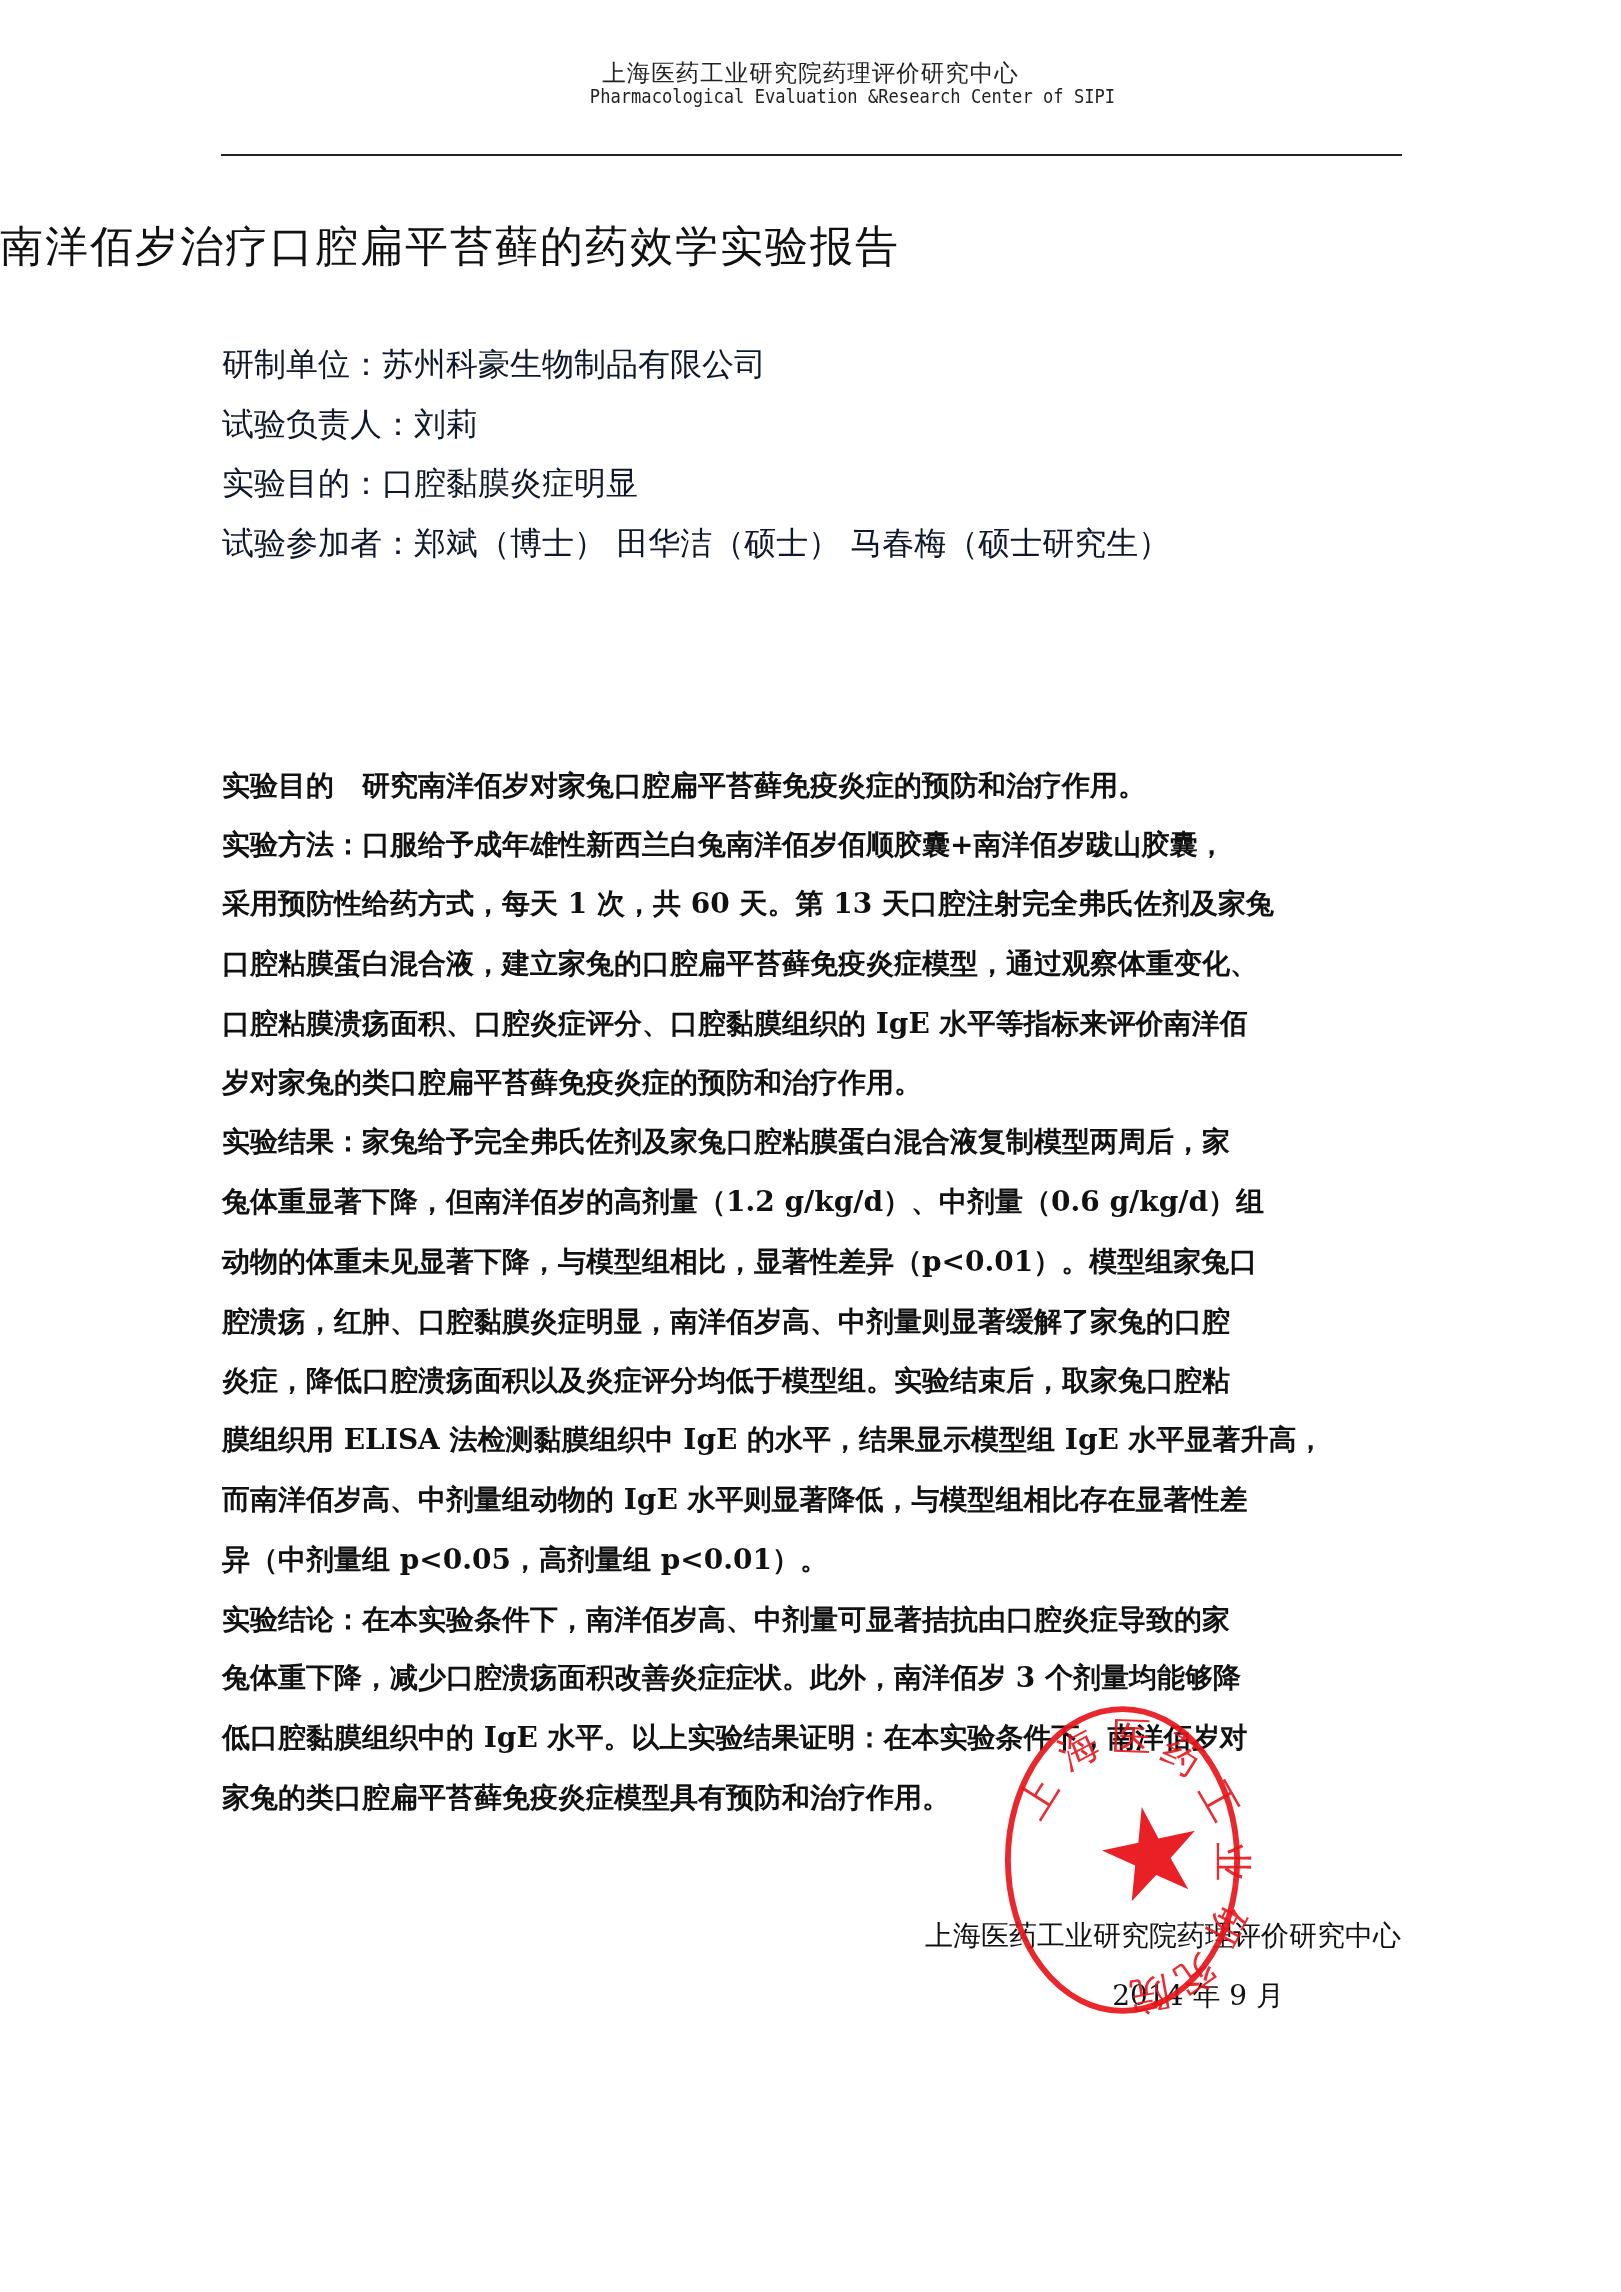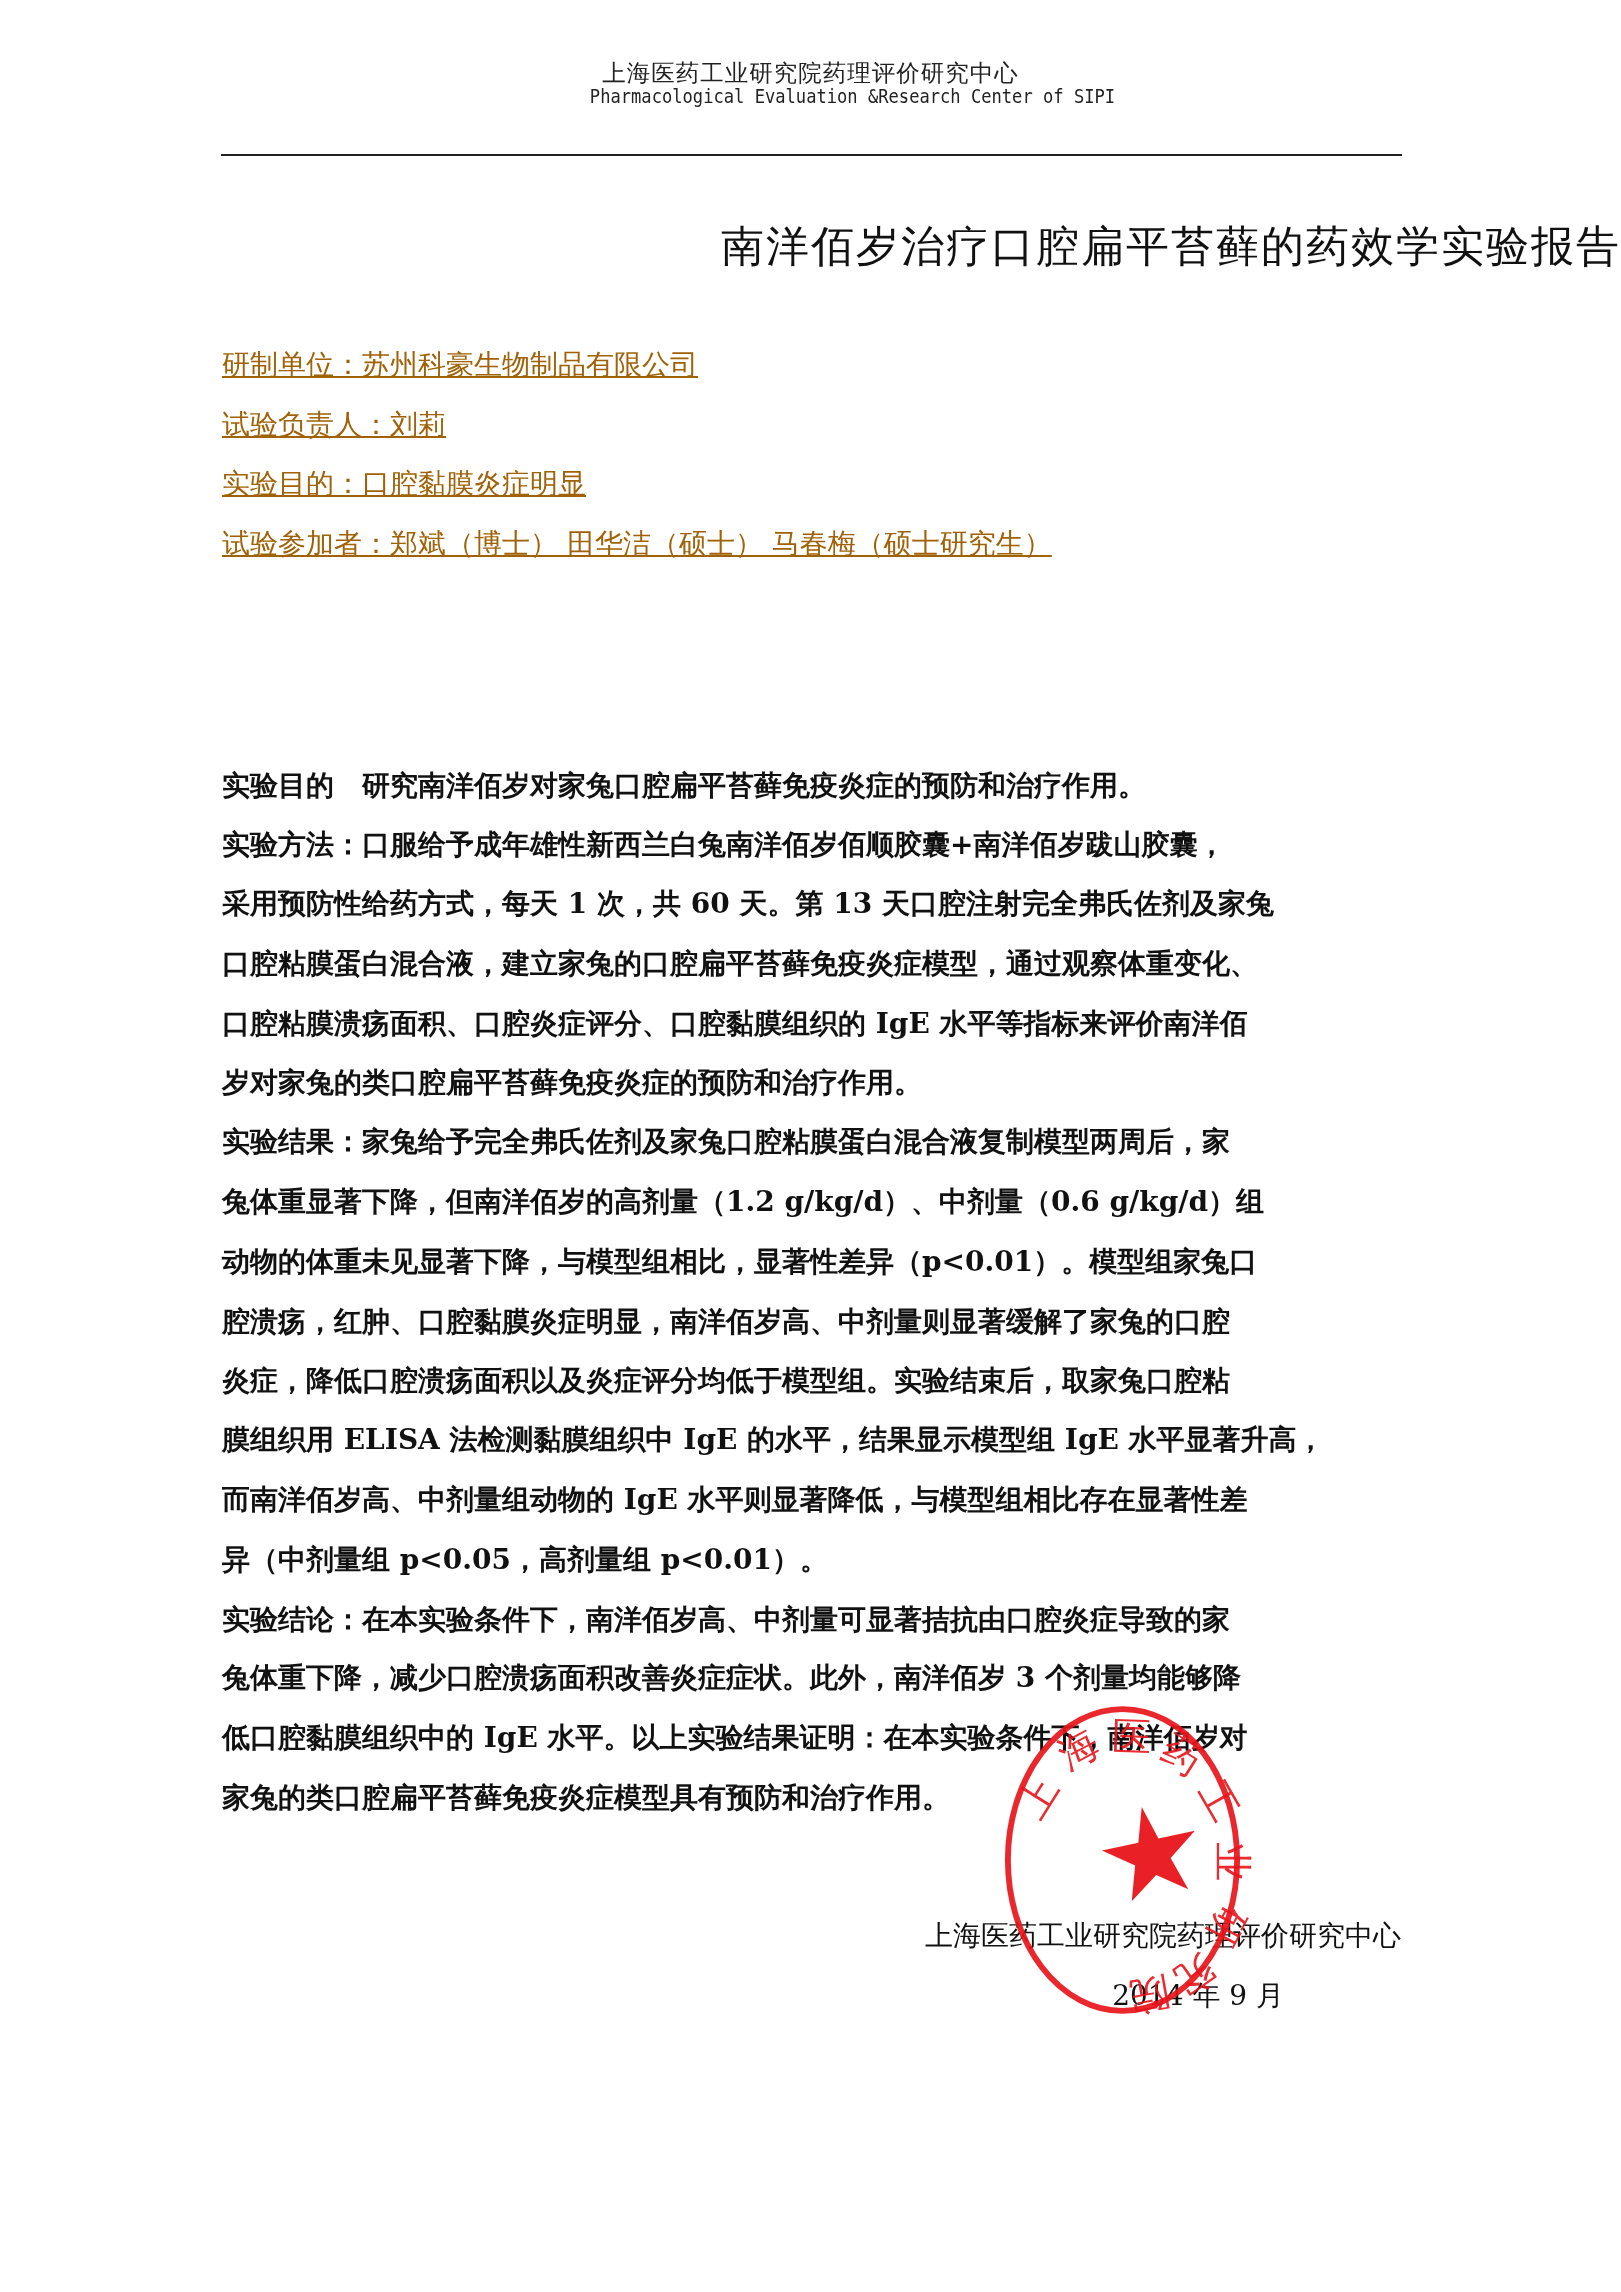--- a/index.html
+++ b/index.html
@@ -6,23 +6,23 @@
   body { width: 1621px; height: 2293px; position: relative; overflow: hidden;
          font-family: "DejaVu Serif", "Liberation Serif", serif; color: #111; }
   .page { position: absolute; left: 0; top: 0; width: 1621px; height: 2293px; }
   .hdr-cn { position: absolute; left: 0; width: 1621px; top: 57px; text-align: center;
             font-size: 23.5px; letter-spacing: 1px; color: #222; }
   .hdr-en { position: absolute; left: 294px; width: 1117px; top: 86px; text-align: center;
             font-family: "DejaVu Sans Mono", "Liberation Mono", monospace;
             font-size: 18.6px; color: #222; transform: scaleX(0.92); transform-origin: center; }
   .hdr-rule { position: absolute; left: 221px; width: 1181px; top: 154px; height: 0;
               border-top: 2px solid #222; }
-  .title { position: absolute; left: 0; width: 1621px; top: 218px; text-align: right;
+  .title { position: absolute; left: 0; width: 1621px; top: 218px; text-align: left;
            font-size: 43px; letter-spacing: 2px; color: #111; }
-  .info { position: absolute; left: 222px; font-size: 28px; line-height: 29px; color: #a16207; white-space: nowrap; text-decoration: underline; }
+  .info { position: absolute; left: 222px; font-size: 32px; line-height: 29px; color: #0f172a; white-space: nowrap; }
   .para { position: absolute; left: 222px; width: 1181px; font-size: 28px; color: #111; }
   .line { position: absolute; left: 0; white-space: nowrap; line-height: 29px; font-weight: bold; }
   .sig { position: absolute; font-size: 28px; white-space: nowrap; color: #111; }
   .stamp { position: absolute; left: 1002px; top: 1703px; width: 241px; height: 314px; pointer-events: none; }
   .stamp svg { width: 100%; height: 100%; overflow: visible; }
 </style>
 </head>
 <body>
 
 <div class="page">

